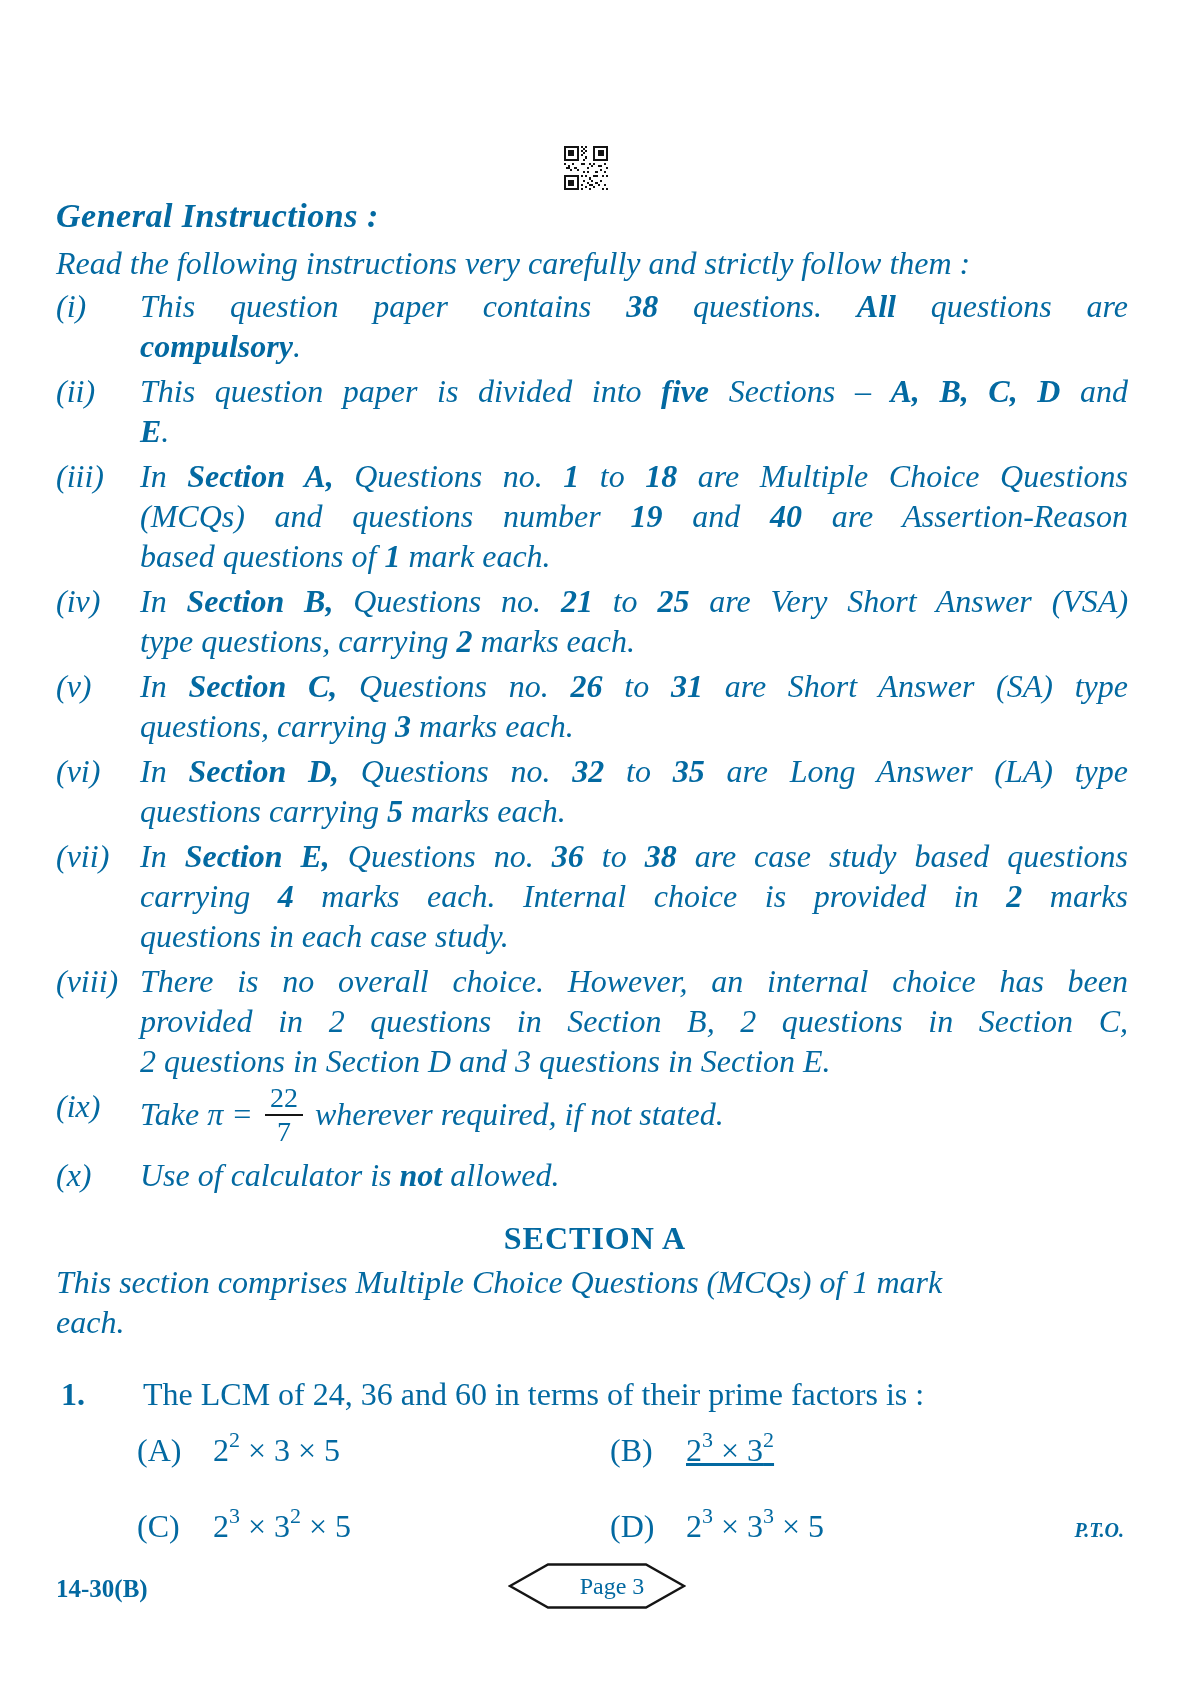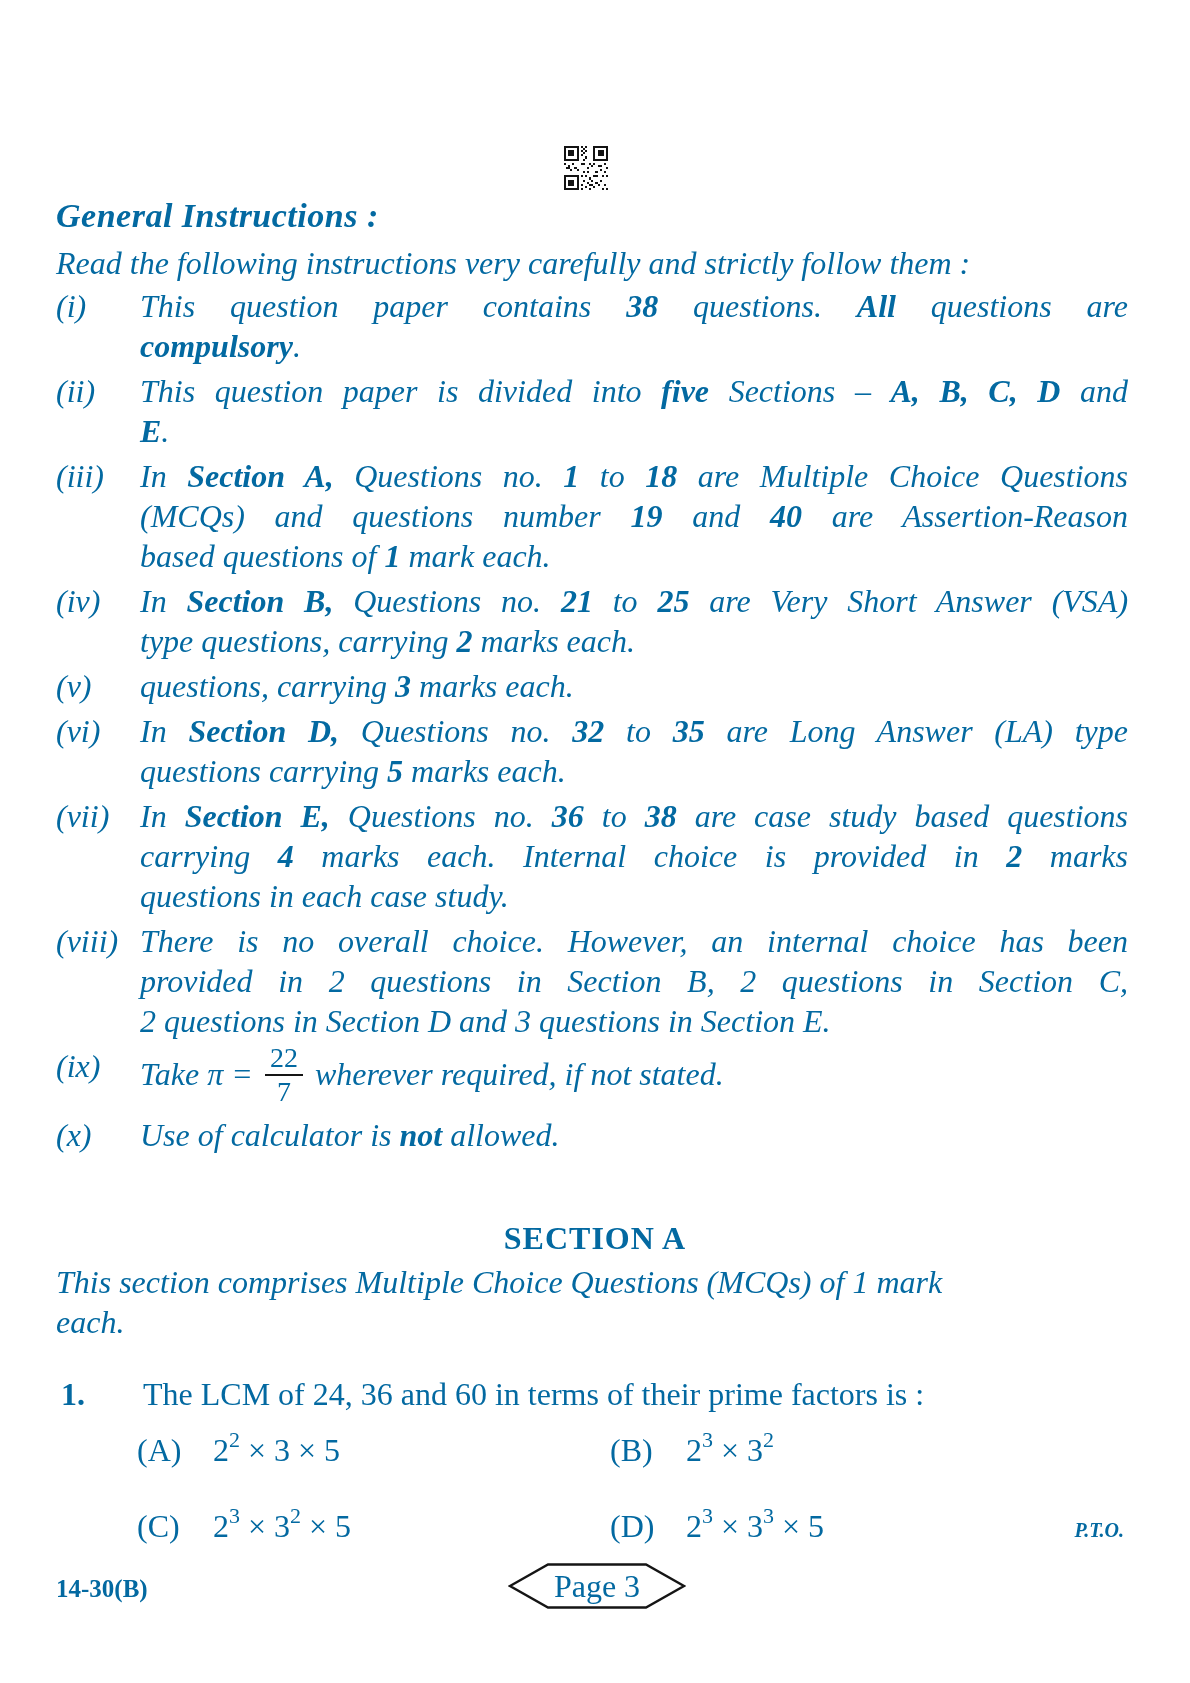--- a/index.html
+++ b/index.html
@@ -37,32 +37,32 @@
   .sec-desc div { line-height:40px; }
 
   
   .q1 { position:absolute; left:0; top:1358px; width:1128px; font-size:32px; }
   .q1-num { position:absolute; left:61px; top:0; font-weight:bold; line-height:40px; }
   .q1-text { position:absolute; left:143px; top:0; line-height:40px; }
 
   .options { position:absolute; left:0; top:1412px; width:1190px; height:160px; font-size:32px; }
   .opt { position:absolute; line-height:44px; white-space:nowrap; }
   .opt:nth-child(1) { left:137px; top:0; }
-  .opt:nth-child(2) { left:610px; top:0; }
+  .opt:nth-child(2) { left:610px; top:0;text-decoration:underline; }
   .opt:nth-child(3) { left:137px; top:76px; }
   .opt:nth-child(4) { left:610px; top:76px; }
   .opt .lbl { display:inline-block; width:76px; }
 
   
   .f-code { position:absolute; left:56px; top:1551px; font-size:25px; font-weight:bold; line-height:44px; }
   .f-pto  { position:absolute; right:66px; top:1492px; font-size:20px; font-weight:bold; font-style:italic; line-height:44px; }
   .hex { position:absolute; left:508px; top:1547px; width:178px; height:46px; }
   .hex svg { position:absolute; left:0; top:0; }
-  .hex .pg { position:absolute; left:0; top:0; width:100%; height:100%;
-             display:flex; align-items:center; justify-content:center; font-size:32px; }
+  .hex .pg { position:absolute; left:15px; top:0; width:100%; height:100%;
+             display:flex; align-items:center; justify-content:center; font-size:24px; }
 </style>
 </head>
 <body>
 
 <div class="page">
 
   <div class="qr">
     <svg width="44" height="46" viewBox="0 0 21 21" shape-rendering="crispEdges" aria-hidden="true">
       <g fill="#131313">
         <rect x="0" y="0" width="7" height="7"></rect>
@@ -152,20 +152,21 @@
         <span class="tline jline"><span>(MCQs) and questions number </span><span class="b">19</span><span> and </span><span class="b">40</span><span> are Assertion-Reason</span></span>
         <span class="tline lline"><span>based questions of </span><span class="b">1</span><span> mark each.</span></span>
       </div>
       <div class="ins-item">
         <span class="ins-label">(iv)</span>
         <span class="tline jline"><span>In </span><span class="b">Section B,</span><span> Questions no. </span><span class="b">21</span><span> to </span><span class="b">25</span><span> are Very Short Answer (VSA)</span></span>
         <span class="tline lline"><span>type questions, carrying </span><span class="b">2</span><span> marks each.</span></span>
       </div>
       <div class="ins-item">
         <span class="ins-label">(v)</span>
+        <span class="tline jline"><span>In </span><span class="b">Section C,</span><span> Questions no. </span><span class="b">26</span><span> to </span><span class="b">31</span><span> are Short Answer (SA) type</span></span>
         <span class="tline lline"><span>questions, carrying </span><span class="b">3</span><span> marks each.</span></span>
       </div>
       <div class="ins-item">
         <span class="ins-label">(vi)</span>
         <span class="tline jline"><span>In </span><span class="b">Section D,</span><span> Questions no. </span><span class="b">32</span><span> to </span><span class="b">35</span><span> are Long Answer (LA) type</span></span>
         <span class="tline lline"><span>questions carrying </span><span class="b">5</span><span> marks each.</span></span>
       </div>
       <div class="ins-item">
         <span class="ins-label">(vii)</span>
         <span class="tline jline"><span>In </span><span class="b">Section E,</span><span> Questions no. </span><span class="b">36</span><span> to </span><span class="b">38</span><span> are case study based questions</span></span>

